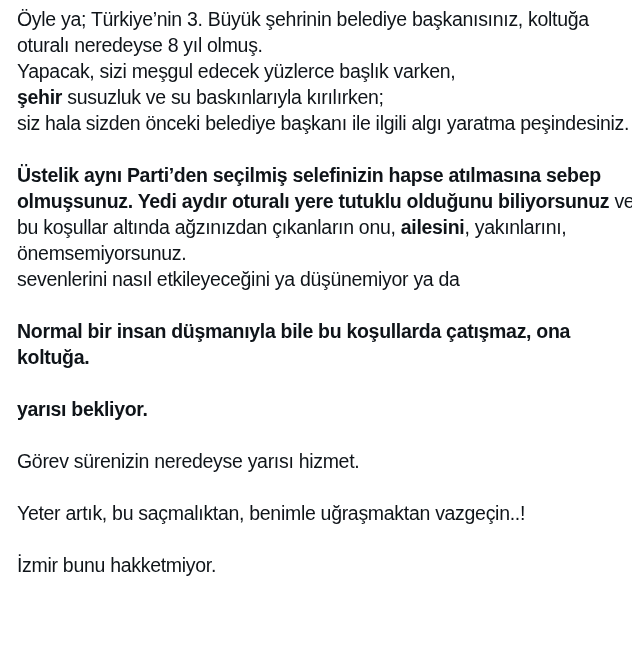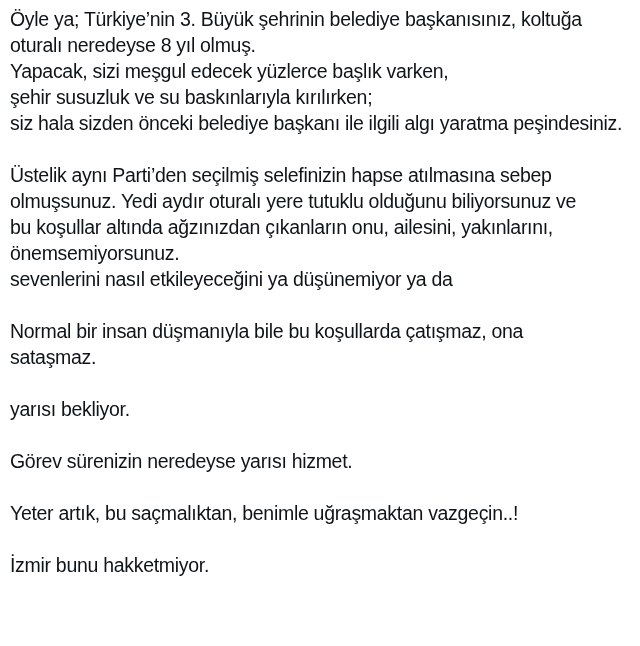--- a/index.html
+++ b/index.html
@@ -25,23 +25,24 @@
   .para {
     margin: 0 0 26px 0;
   }
   .para:last-child {
     margin-bottom: 0;
   }
   .line {
     height: 26px;
     white-space: pre;
     overflow: hidden;
+    margin-left: 7px;
   }
   .seg { font-weight: 400; }
-  .seg.bold { font-weight: 400; }
+  .seg.bold { font-weight: 700; }
 </style>
 </head>
 <body style="background: rgb(255, 255, 255);">
 
 <div class="post-container" style="color: rgb(15, 20, 25);">
     <div class="para">
       <div class="line"><span class="seg">Öyle ya; Türkiye’nin 3. Büyük şehrinin belediye başkanısınız, koltuğa</span></div>
       <div class="line"><span class="seg">oturalı neredeyse 8 yıl olmuş.</span></div>
       <div class="line"><span class="seg">Yapacak, sizi meşgul edecek yüzlerce başlık varken,</span></div>
       <div class="line"><span class="seg bold">şehir</span><span class="seg"> susuzluk ve su baskınlarıyla kırılırken;</span></div>
@@ -49,21 +50,21 @@
     </div>
     <div class="para">
       <div class="line"><span class="seg bold">Üstelik aynı Parti’den seçilmiş selefinizin hapse atılmasına sebep</span></div>
       <div class="line"><span class="seg bold">olmuşsunuz. Yedi aydır oturalı yere tutuklu olduğunu biliyorsunuz</span><span class="seg"> ve</span></div>
       <div class="line"><span class="seg">bu koşullar altında ağzınızdan çıkanların onu, </span><span class="seg bold">ailesini</span><span class="seg">, yakınlarını,</span></div>
       <div class="line"><span class="seg">önemsemiyorsunuz.</span></div>
       <div class="line"><span class="seg">sevenlerini nasıl etkileyeceğini ya düşünemiyor ya da</span></div>
     </div>
     <div class="para">
       <div class="line"><span class="seg bold">Normal bir insan düşmanıyla bile bu koşullarda çatışmaz, ona</span></div>
-      <div class="line"><span class="seg bold">sataşmaz.</span></div>
+      <div class="line"><span class="seg bold">koltuğa.</span></div>
     </div>
     <div class="para">
       <div class="line"><span class="seg bold">yarısı bekliyor.</span></div>
     </div>
     <div class="para">
       <div class="line"><span class="seg">Görev sürenizin neredeyse yarısı hizmet.</span></div>
     </div>
     <div class="para">
       <div class="line"><span class="seg">Yeter artık, bu saçmalıktan, benimle uğraşmaktan vazgeçin..!</span></div>
     </div>

